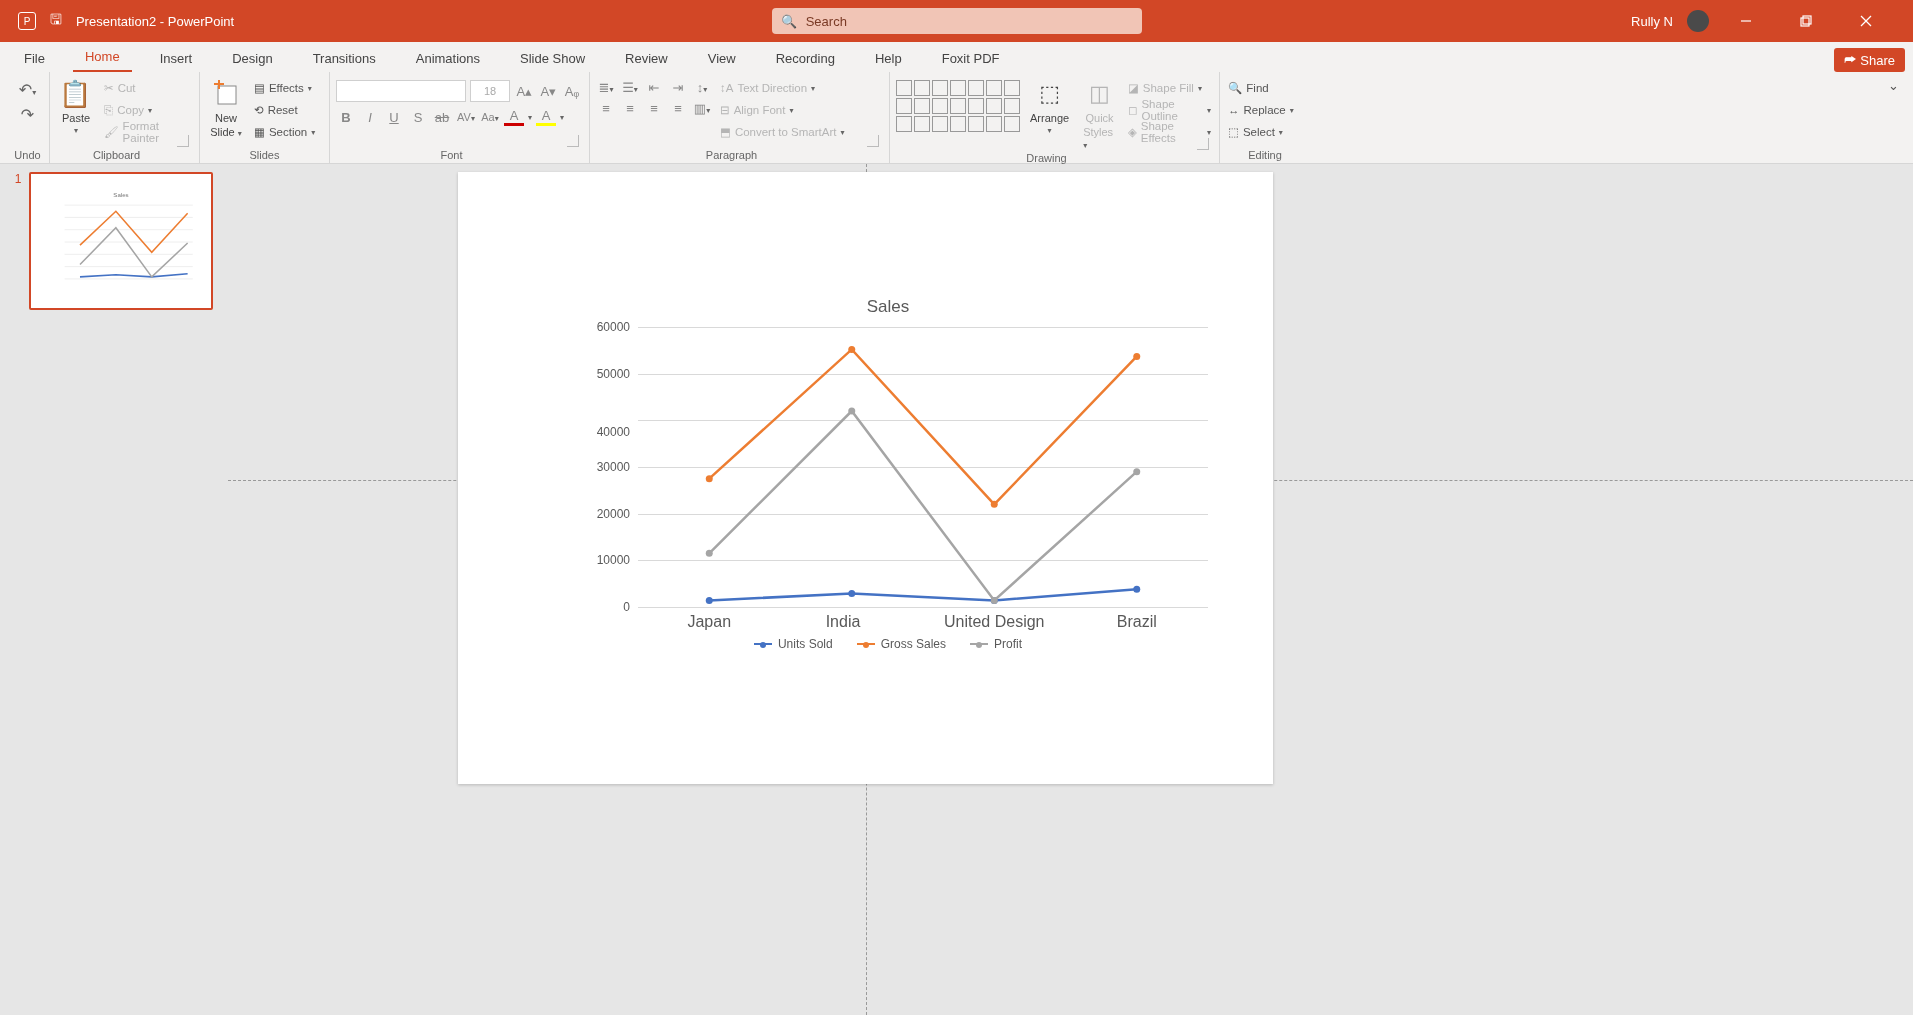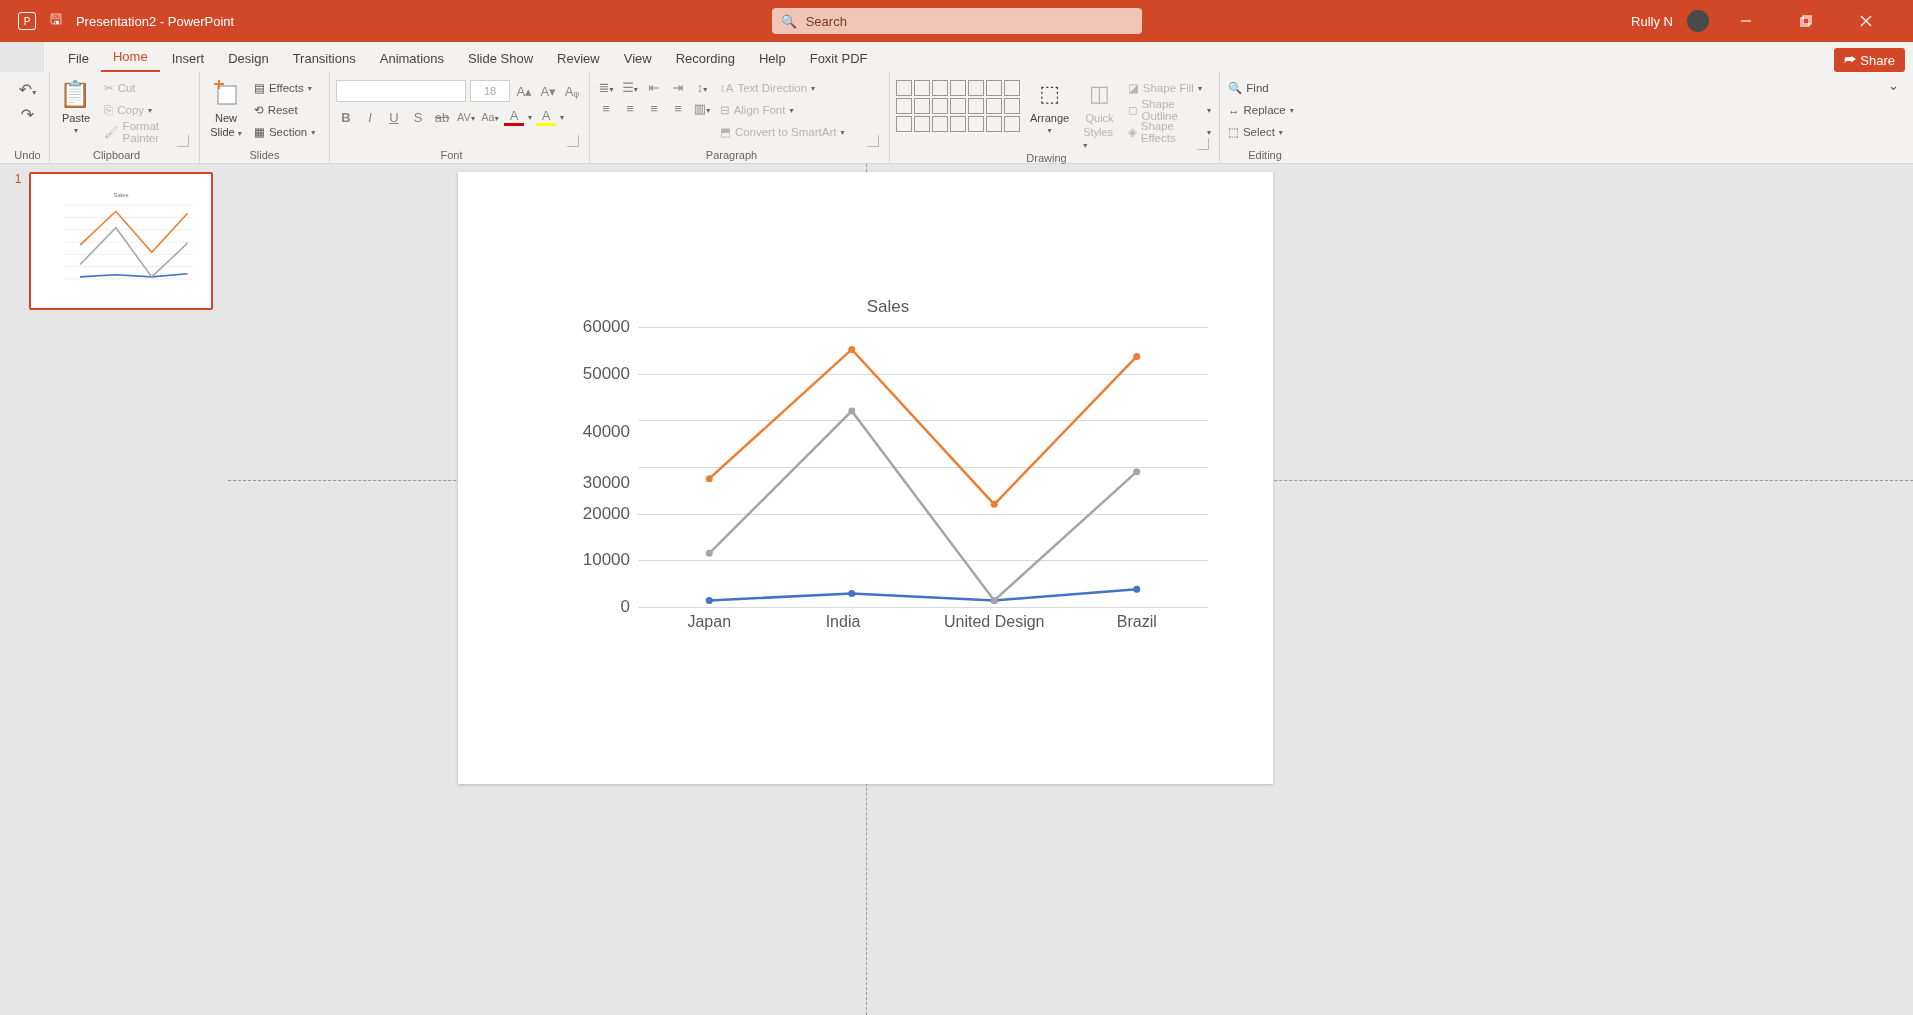--- a/index.html
+++ b/index.html
@@ -9,21 +9,21 @@
   .titlebar { height: 42px; background: #d24726; display: flex; align-items: center; color: #fff; font-size: 13px; }
   .titlebar .leftctl { display: flex; align-items: center; gap: 14px; padding-left: 18px; }
   .titlebar .ppt-icon { width:18px; height:18px; border:1.5px solid #fff; border-radius:3px; display:flex; align-items:center; justify-content:center; font-size:10px;}
   .titlebar .search { margin-left: auto; margin-right: auto; width: 370px; height: 26px; background: #f1c5b6; border-radius: 4px; display: flex; align-items: center; padding: 0 10px; color: #7a3a25; gap: 8px; position:absolute; left:50%; transform:translateX(-50%);}
   .titlebar .right { margin-left: auto; display: flex; align-items: center; gap: 14px; padding-right: 24px; }
   .titlebar .avatar { width: 22px; height: 22px; border-radius: 50%; background: #4a4a4a; }
   .titlebar .win-btn { width: 46px; height: 42px; display:flex; align-items:center; justify-content:center; }
   .titlebar .win-btn svg { stroke:#fff; }
 
   
-  .tabs { height: 30px; background: #f3f2f1; display: flex; align-items: flex-end; padding-left: 12px; gap: 0; font-size: 13px; color: #444; border-bottom: 0; margin-left: 44px; }
+  .tabs { height: 30px; background: #f3f2f1; display: flex; align-items: flex-end; padding-left: 12px; gap: 16px; font-size: 13px; color: #444; border-bottom: 0; }
   .tabs .tab { padding: 6px 12px 6px 12px; cursor: pointer; }
   .tabs .tab.active { color: #d24726; border-bottom: 2px solid #d24726; font-weight: 500; }
   .tabs .share { margin-left: auto; margin-right: 8px; height: 24px; background: #d24726; color: #fff; border-radius: 3px; padding: 2px 10px; display:flex; align-items:center; gap:4px; font-size:13px;}
 
   
   .ribbon { height: 92px; background: #f3f2f1; border-bottom: 1px solid #d6d6d6; display: flex; padding-left: 6px; }
   .group { border-right: 1px solid #d6d6d6; display: flex; flex-direction: column; justify-content: space-between; padding: 4px 6px 0 6px; }
   .group-body { flex: 1; display: flex; align-items: flex-start; gap: 6px; }
   .group-label { font-size: 11px; color: #666; text-align: center; padding-bottom: 2px; }
   .vbtn { display:flex; flex-direction:column; align-items:center; justify-content:center; font-size:11px; color:#444; padding:2px 4px; gap:2px; }
@@ -52,21 +52,21 @@
   .canvas-area { flex:1; background:#e6e6e6; position:relative; overflow:hidden; }
   .slide { position:absolute; left:230px; top:8px; width:815px; height:612px; background:#fff; box-shadow: 0 1px 3px rgba(0,0,0,0.2); }
 
   .guide-v { position:absolute; top:0; bottom:0; width:0; border-left:1px dashed #999; }
   .guide-h { position:absolute; left:0; right:0; height:0; border-top:1px dashed #999; }
 
   .chart { position:absolute; left:100px; top:125px; width:660px; height:370px; }
   .chart-title { text-align:center; font-size:17px; color:#595959; position:absolute; left:0; right:0; top:0;}
   .plot { position:absolute; left:80px; top:30px; right:10px; height:280px; border-left:0; }
   .gridline { position:absolute; left:0; right:0; border-top:1px solid #d9d9d9; }
-  .ytick { position:absolute; right: calc(100% + 8px); transform:translateY(-50%); font-size:17px; color:#595959; white-space:nowrap;}
+  .ytick { position:absolute; right: calc(100% + 8px); transform:translateY(-50%); font-size:12px; color:#595959; white-space:nowrap;}
   .xtick { position:absolute; top: calc(100% + 6px); transform:translateX(-50%); font-size:16px; color:#595959; white-space:nowrap;}
   .legend { position:absolute; left:0; right:0; top:340px; display:flex; justify-content:center; gap:24px; font-size:12px; color:#595959;}
   .legend .swatch { display:inline-block; width:18px; height:0; border-top:2px solid; position:relative; top:-3px; margin-right:6px;}
   .legend .swatch::after{content:""; position:absolute; left:50%; top:-3px; width:6px; height:6px; margin-left:-3px; border-radius:50%; background:currentColor;}
   svg.series { position:absolute; left:0; top:0; width:100%; height:100%; overflow:visible;}
 </style>
 </head>
 <body>
 
 <div class="titlebar">
@@ -389,21 +389,21 @@
         <div class="chart-title">Sales</div>
         <div class="plot">
 
         <div class="gridline" style="top: 280px;"></div>
             <div class="ytick" style="top: 280px;">0</div>
             <div class="gridline" style="top: 233.333px;"></div>
             <div class="ytick" style="top: 233.333px;">10000</div>
             <div class="gridline" style="top: 186.667px;"></div>
             <div class="ytick" style="top: 186.667px;">20000</div>
             <div class="gridline" style="top: 140px;"></div>
-            <div class="ytick" style="top: 156px;">30000</div>
+            <div class="ytick" style="top: 140px;">30000</div>
             <div class="gridline" style="top: 93.3333px;"></div>
             <div class="ytick" style="top: 105px;">40000</div>
             <div class="gridline" style="top: 46.6667px;"></div>
             <div class="ytick" style="top: 46.6667px;">50000</div>
             <div class="gridline" style="top: 0px;"></div>
             <div class="ytick" style="top: 0px;">60000</div>
             <div class="xtick" style="left: 71.25px;">Japan</div>
             <div class="xtick" style="left: 205px;">India</div>
             <div class="xtick" style="left: 356.25px;">United Design</div>
             <div class="xtick" style="left: 498.75px;">Brazil</div>
@@ -418,16 +418,21 @@
               <circle cx="213.75" cy="22.399999999999977" r="3.5" fill="#ed7d31"></circle>
               <circle cx="356.25" cy="177.33333333333334" r="3.5" fill="#ed7d31"></circle>
               <circle cx="498.75" cy="29.400000000000006" r="3.5" fill="#ed7d31"></circle>
               <polyline points="71.25,226.33333333333331 213.75,84 356.25,273.46666666666664 498.75,144.66666666666666" fill="none" stroke="#a5a5a5" stroke-width="2.5"></polyline>
               <circle cx="71.25" cy="226.33333333333331" r="3.5" fill="#a5a5a5"></circle>
               <circle cx="213.75" cy="84" r="3.5" fill="#a5a5a5"></circle>
               <circle cx="356.25" cy="273.46666666666664" r="3.5" fill="#a5a5a5"></circle>
               <circle cx="498.75" cy="144.66666666666666" r="3.5" fill="#a5a5a5"></circle>
             </svg>
           </div>
+        <div class="legend">
+            <span><span class="swatch" style="color: rgb(68, 114, 196); border-color: rgb(68, 114, 196);"></span>Units Sold</span>
+            <span><span class="swatch" style="color: rgb(237, 125, 49); border-color: rgb(237, 125, 49);"></span>Gross Sales</span>
+            <span><span class="swatch" style="color: rgb(165, 165, 165); border-color: rgb(165, 165, 165);"></span>Profit</span>
+          </div>
       </div>
     </div>
   </div>
 </div>
 
 </body></html>

